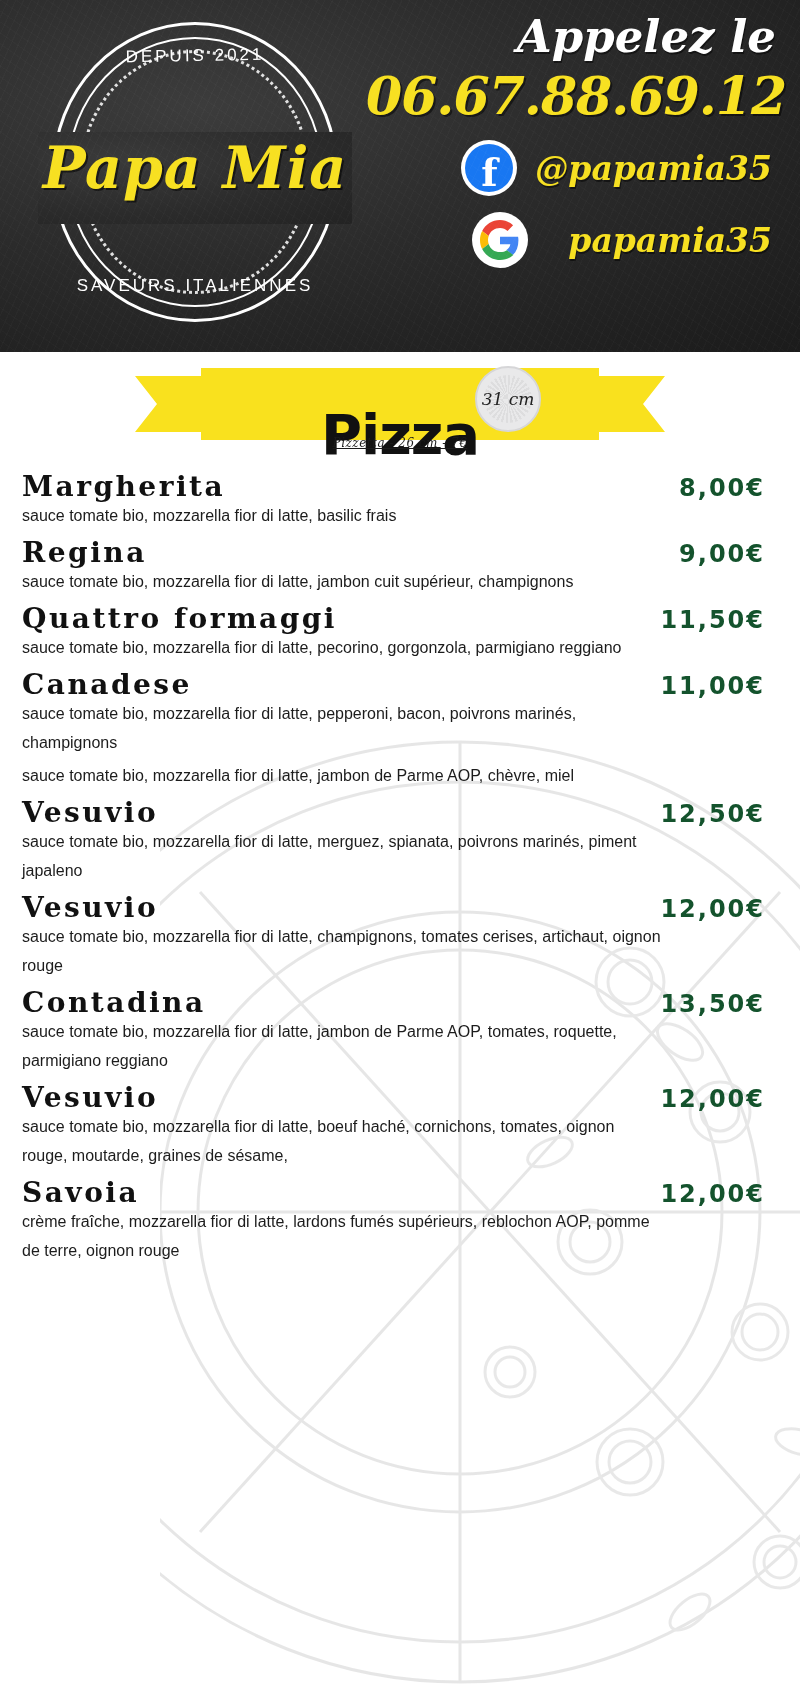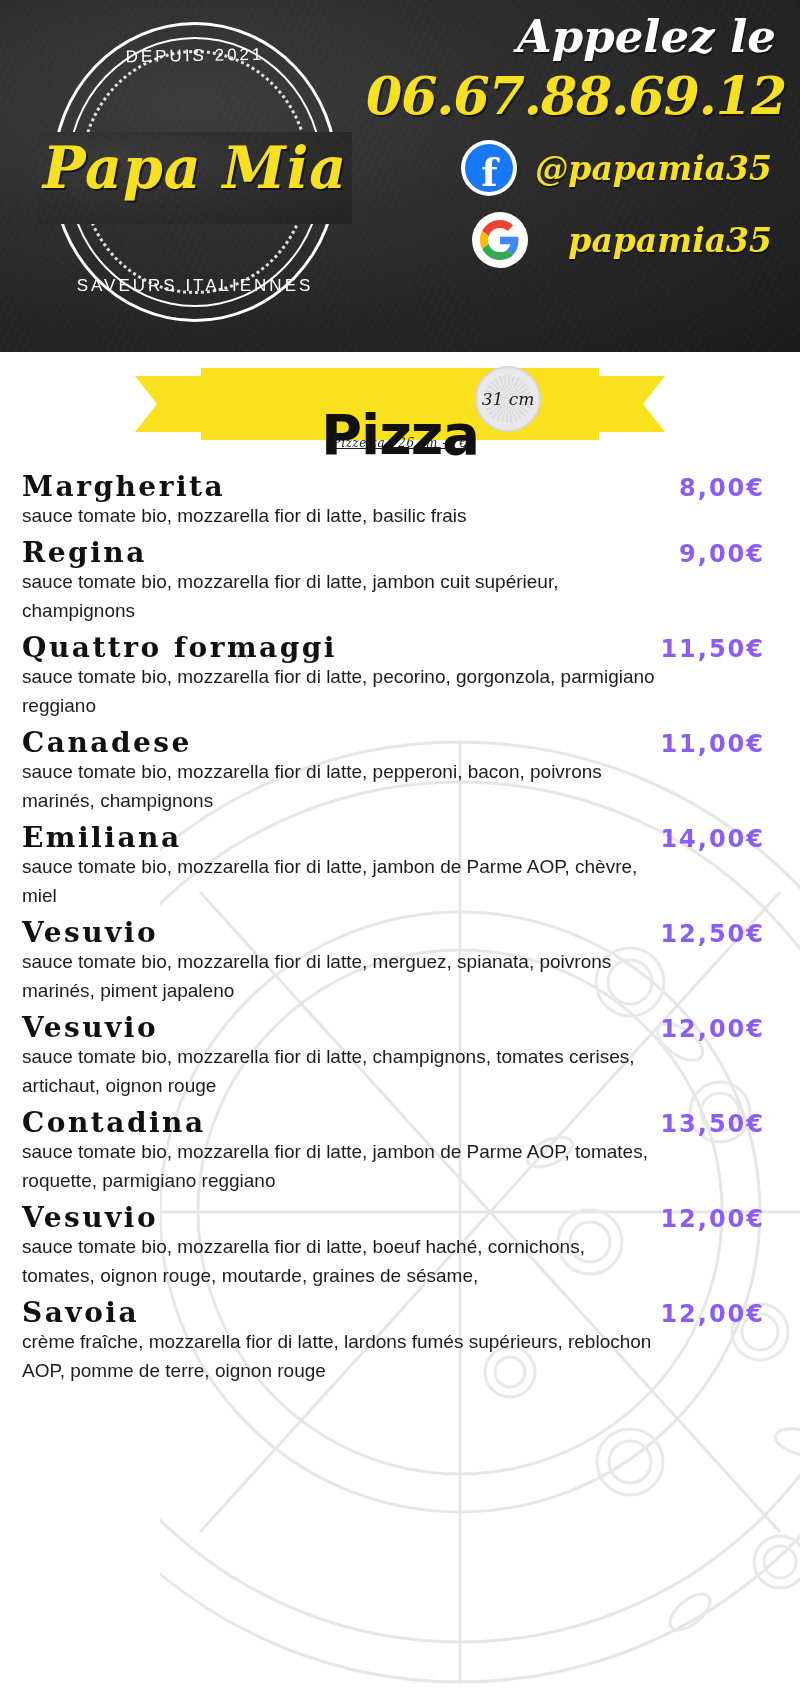--- a/index.html
+++ b/index.html
@@ -255,26 +255,26 @@
     font-weight: 700;
     font-size: 28px;
     letter-spacing: 2.5px;
     color: #111111;
   }
   .item-price {
     font-family: "DejaVu Sans", sans-serif;
     font-weight: 700;
     font-size: 24px;
     letter-spacing: 2px;
-    color: #8b5cf6;
+    color: #14532d;
     white-space: nowrap;
   }
   .item-desc {
     font-family: "Liberation Sans", sans-serif;
-    font-size: 19px;
+    font-size: 16px;
     line-height: 29px;
     color: #1c1c1c;
     margin-top: -2px;
     max-width: 640px;
   }
 </style>
 </head>
 <body>
 
 <div class="page">
@@ -395,24 +395,20 @@
 
       <div class="item">
         <div class="item-head">
           <div class="item-name">Canadese</div>
           <div class="item-price">11,00€</div>
         </div>
         <div class="item-desc">sauce tomate bio, mozzarella fior di latte, pepperoni, bacon, poivrons marinés, champignons</div>
       </div>
 
       <div class="item">
-        <div class="item-head">
-          <div class="item-name">Emiliana</div>
-          <div class="item-price">14,00€</div>
-        </div>
         <div class="item-desc">sauce tomate bio, mozzarella fior di latte, jambon de Parme AOP, chèvre, miel</div>
       </div>
 
       <div class="item">
         <div class="item-head">
           <div class="item-name">Vesuvio</div>
           <div class="item-price">12,50€</div>
         </div>
         <div class="item-desc">sauce tomate bio, mozzarella fior di latte, merguez, spianata, poivrons marinés, piment japaleno</div>
       </div>

